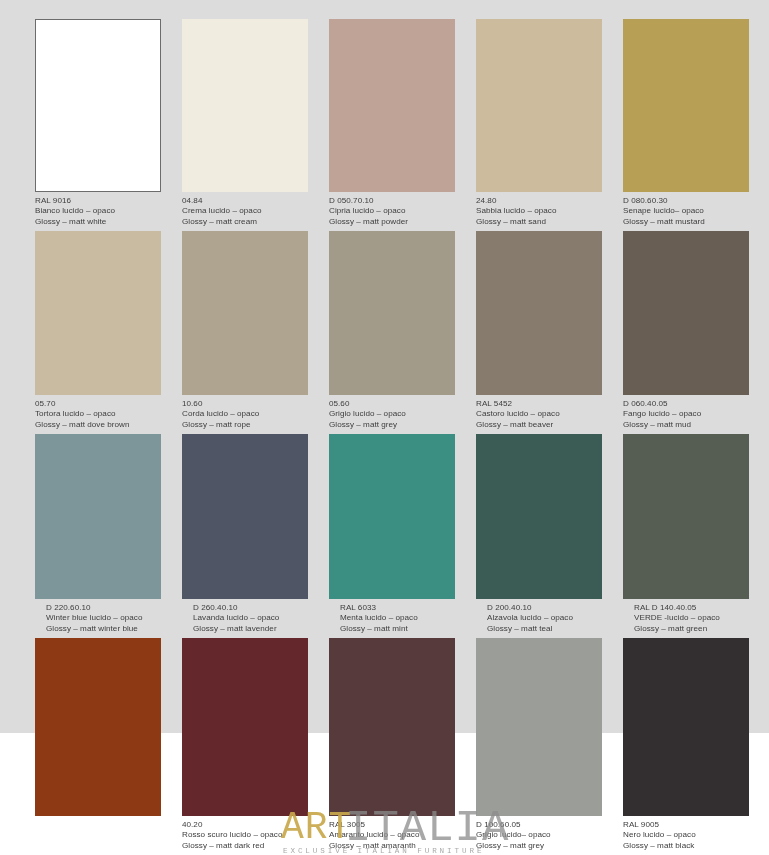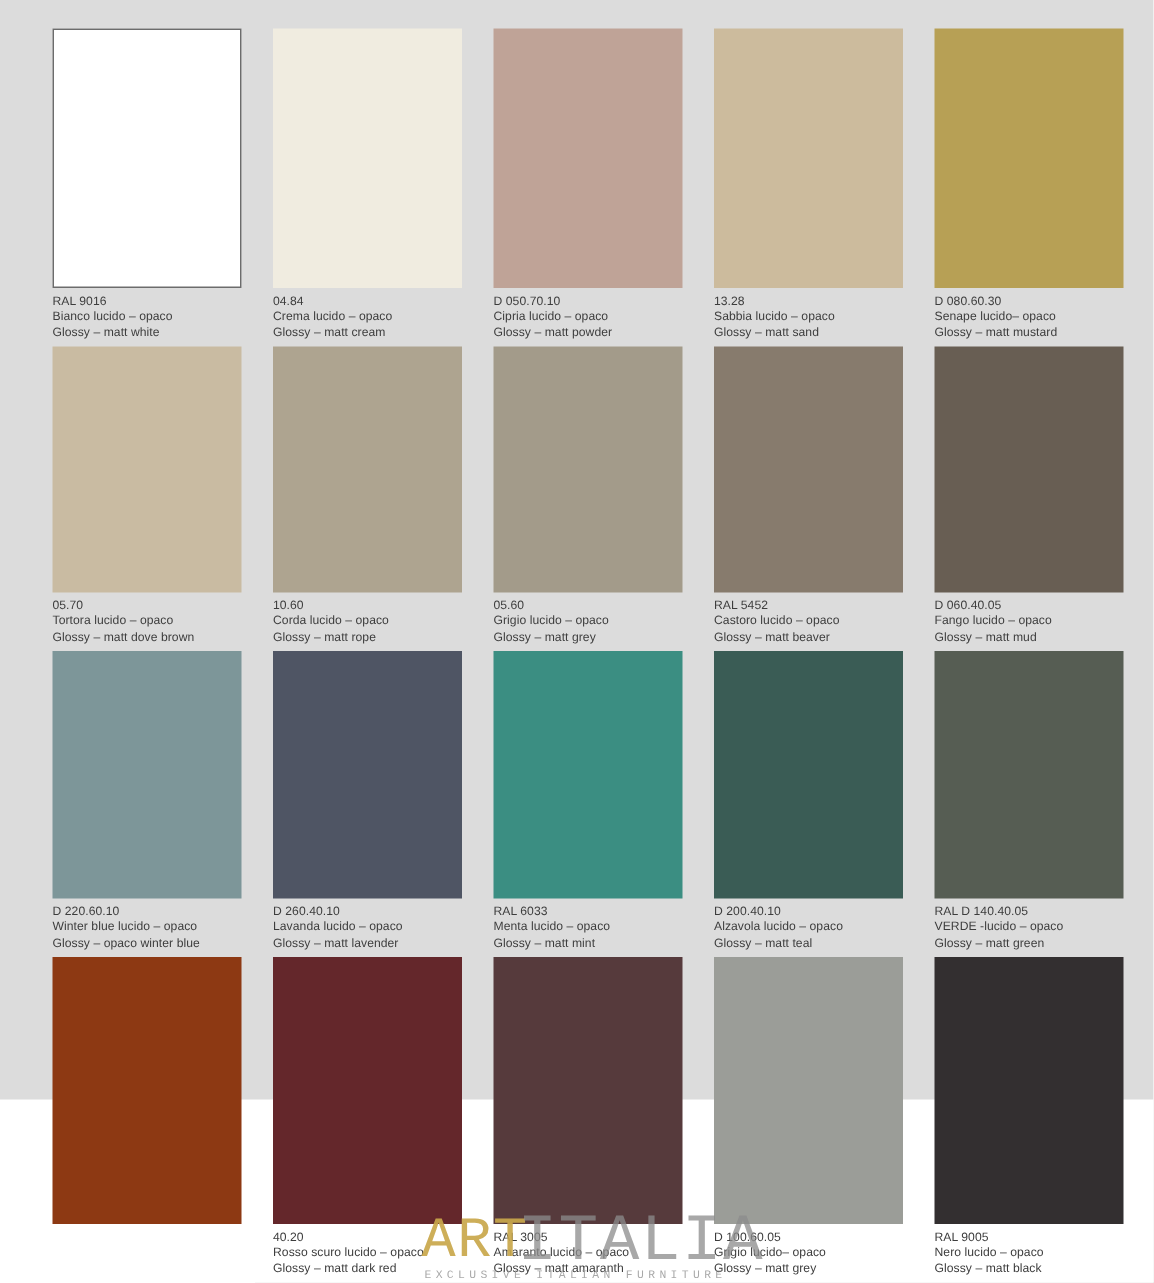--- a/index.html
+++ b/index.html
@@ -70,21 +70,21 @@
   }
 
   
   .row-1 .swatch { height: 173px; }
   .row-1 .caption { height: 35px; }
 
   .row-2 .swatch { height: 164px; }
   .row-2 .caption { height: 35px; }
 
   .row-3 .swatch { height: 165px; }
-  .row-3 .caption { height: 35px; }
+  .row-3 .caption { height: 35px; margin-left: 11px; }
 
   .row-4 .swatch { height: 178px; }
   .row-4 .caption { height: 30px; }
 
   
   .watermark {
     position: absolute;
     left: 281px;
     top: 806px;
     width: 232px;
@@ -160,21 +160,21 @@
       <div class="caption">
         <span class="code">D 050.70.10</span>
         <span class="it">Cipria lucido – opaco</span>
         <span class="en">Glossy – matt powder</span>
       </div>
     </div>
 
     <div class="cell row-1">
       <div class="swatch" style="background: rgb(204, 187, 157);"></div>
       <div class="caption">
-        <span class="code">13.28</span>
+        <span class="code">24.80</span>
         <span class="it">Sabbia lucido – opaco</span>
         <span class="en">Glossy – matt sand</span>
       </div>
     </div>
 
     <div class="cell row-1">
       <div class="swatch" style="background: rgb(183, 160, 85);"></div>
       <div class="caption">
         <span class="code">D 080.60.30</span>
         <span class="it">Senape lucido– opaco</span>
@@ -225,21 +225,21 @@
         <span class="it">Fango lucido – opaco</span>
         <span class="en">Glossy – matt mud</span>
       </div>
     </div>
 
     <div class="cell row-3">
       <div class="swatch" style="background: rgb(125, 150, 153);"></div>
       <div class="caption">
         <span class="code">D 220.60.10</span>
         <span class="it">Winter blue lucido – opaco</span>
-        <span class="en">Glossy – opaco winter blue</span>
+        <span class="en">Glossy – matt winter blue</span>
       </div>
     </div>
 
     <div class="cell row-3">
       <div class="swatch" style="background: rgb(79, 85, 100);"></div>
       <div class="caption">
         <span class="code">D 260.40.10</span>
         <span class="it">Lavanda lucido – opaco</span>
         <span class="en">Glossy – matt lavender</span>
       </div>

